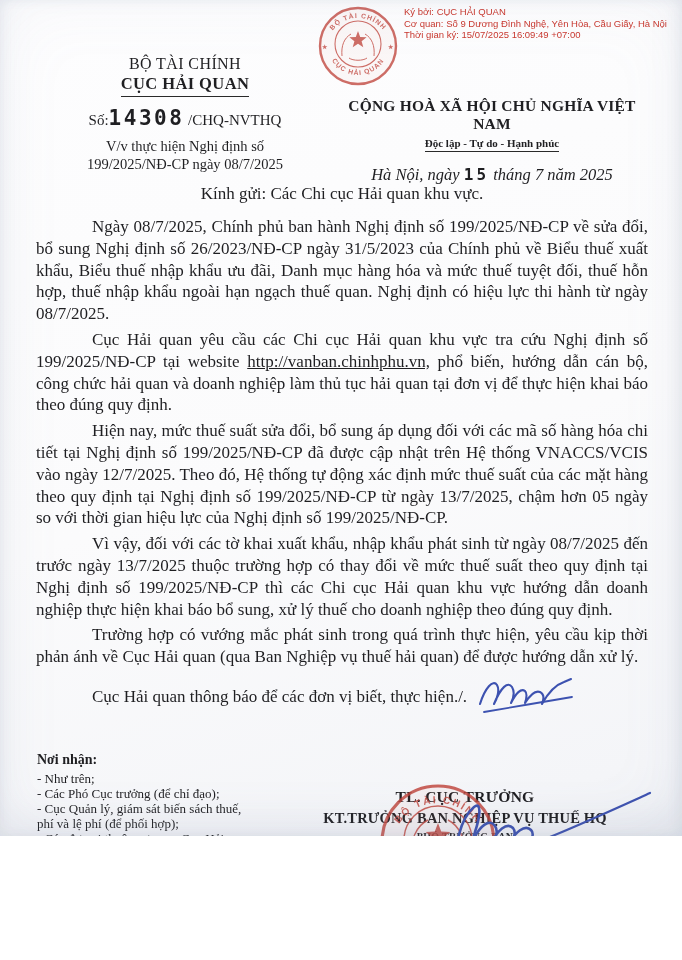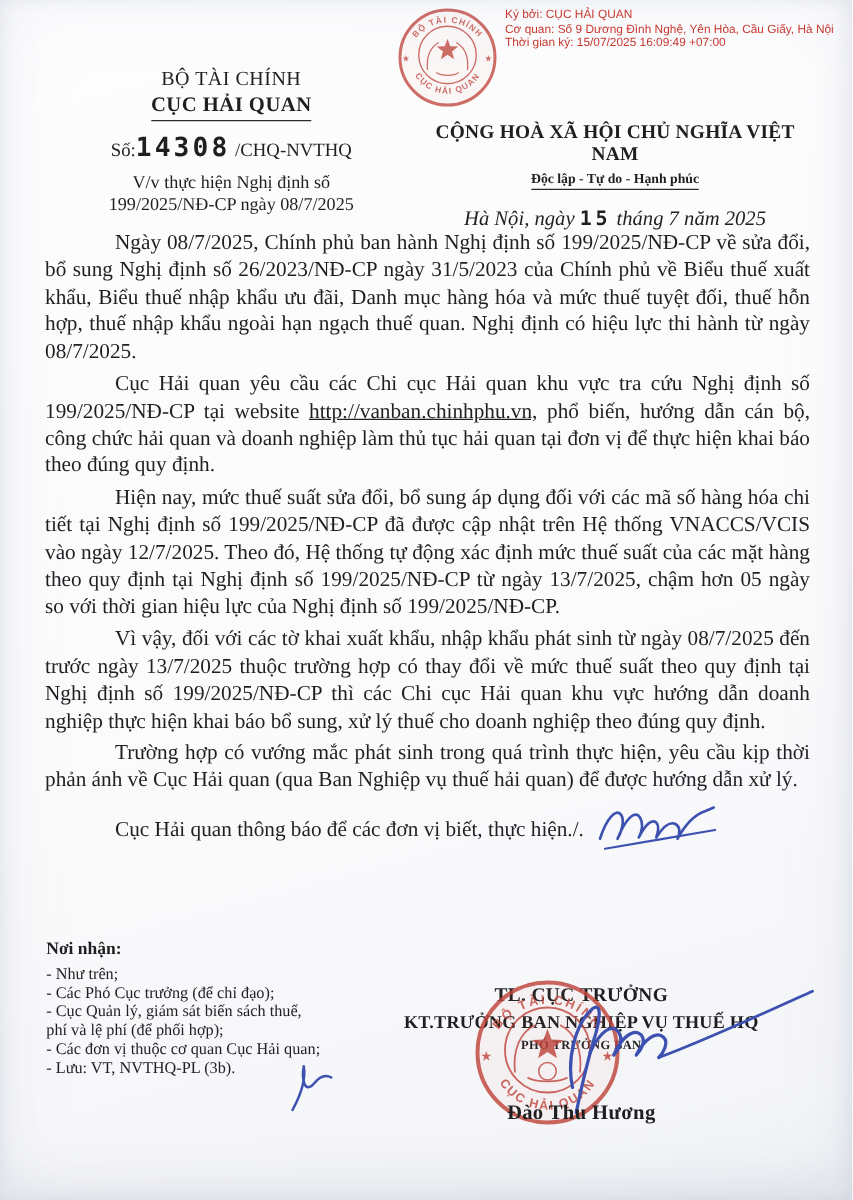--- a/index.html
+++ b/index.html
@@ -1,17 +1,17 @@
 <!DOCTYPE html>
 <html><head>
 <meta charset="utf-8">
 <style>
   html,body{margin:0;padding:0;background:#ffffff;}
   .page{
-    position:relative;width:682px;height:960px;overflow:hidden;
+    position:relative;width:682px;height:836px;overflow:hidden;
     background:linear-gradient(165deg,#fdfdfe 0%,#fbfbfc 55%,#f4f5f8 92%,#eef0f4 100%);
     font-family:"Liberation Serif", serif;color:#1f1f22;
   }
   .page::after{
     content:"";position:absolute;inset:0;pointer-events:none;
     box-shadow:inset 0 0 70px rgba(140,150,180,.07),
                inset -5px 0 12px rgba(120,130,155,.07),
                inset 0 -16px 34px rgba(130,140,165,.10),
                inset 4px 0 10px rgba(140,148,170,.06);
   }
@@ -97,20 +97,21 @@
     </div>
   </div>
 
   <div class="hdr-right">
     <div class="national1">CỘNG HOÀ XÃ HỘI CHỦ NGHĨA VIỆT NAM</div>
     <div><span class="national2">Độc lập - Tự do - Hạnh phúc</span></div>
     <div class="date-line"><span>Hà Nội, ngày </span><span class="day">15</span><span> tháng 7 năm 2025</span></div>
   </div>
 
   <div class="body-block">
+    <p class="salutation">Kính gửi: Các Chi cục Hải quan khu vực.</p>
     <p class="body-par">Ngày 08/7/2025, Chính phủ ban hành Nghị định số 199/2025/NĐ-CP về sửa đổi, bổ sung Nghị định số 26/2023/NĐ-CP ngày 31/5/2023 của Chính phủ về Biểu thuế xuất khẩu, Biểu thuế nhập khẩu ưu đãi, Danh mục hàng hóa và mức thuế tuyệt đối, thuế hỗn hợp, thuế nhập khẩu ngoài hạn ngạch thuế quan. Nghị định có hiệu lực thi hành từ ngày 08/7/2025.</p>
     <p class="body-par"><span>Cục Hải quan yêu cầu các Chi cục Hải quan khu vực tra cứu Nghị định số 199/2025/NĐ-CP tại website </span><span class="doc-link">http://vanban.chinhphu.vn,</span><span> phổ biến, hướng dẫn cán bộ, công chức hải quan và doanh nghiệp làm thủ tục hải quan tại đơn vị để thực hiện khai báo theo đúng quy định.</span></p>
     <p class="body-par">Hiện nay, mức thuế suất sửa đổi, bổ sung áp dụng đối với các mã số hàng hóa chi tiết tại Nghị định số 199/2025/NĐ-CP đã được cập nhật trên Hệ thống VNACCS/VCIS vào ngày 12/7/2025. Theo đó, Hệ thống tự động xác định mức thuế suất của các mặt hàng theo quy định tại Nghị định số 199/2025/NĐ-CP từ ngày 13/7/2025, chậm hơn 05 ngày so với thời gian hiệu lực của Nghị định số 199/2025/NĐ-CP.</p>
     <p class="body-par">Vì vậy, đối với các tờ khai xuất khẩu, nhập khẩu phát sinh từ ngày 08/7/2025 đến trước ngày 13/7/2025 thuộc trường hợp có thay đổi về mức thuế suất theo quy định tại Nghị định số 199/2025/NĐ-CP thì các Chi cục Hải quan khu vực hướng dẫn doanh nghiệp thực hiện khai báo bổ sung, xử lý thuế cho doanh nghiệp theo đúng quy định.</p>
     <p class="body-par">Trường hợp có vướng mắc phát sinh trong quá trình thực hiện, yêu cầu kịp thời phản ánh về Cục Hải quan (qua Ban Nghiệp vụ thuế hải quan) để được hướng dẫn xử lý.</p>
     <p class="closing"><span>Cục Hải quan thông báo để các đơn vị biết, thực hiện./.</span><svg class="small-sig" width="104" height="44" viewBox="0 0 104 44">
       <path class="ink" stroke-width="2.1" d="M8,32 C13,16 21,7 25,13 C28,18 25,27 22,32 C29,15 36,9 40,15 C43,20 41,27 39,31 C44,21 49,16 53,19 C56,22 54,28 53,31 C58,23 63,18 68,20 C72,22 72,27 70,32 C76,21 83,13 92,10 L99,7"></path>
       <path class="ink" stroke-width="1.8" d="M12,40 C40,35 72,30 100,25"></path>
     </svg></p>
   </div>

